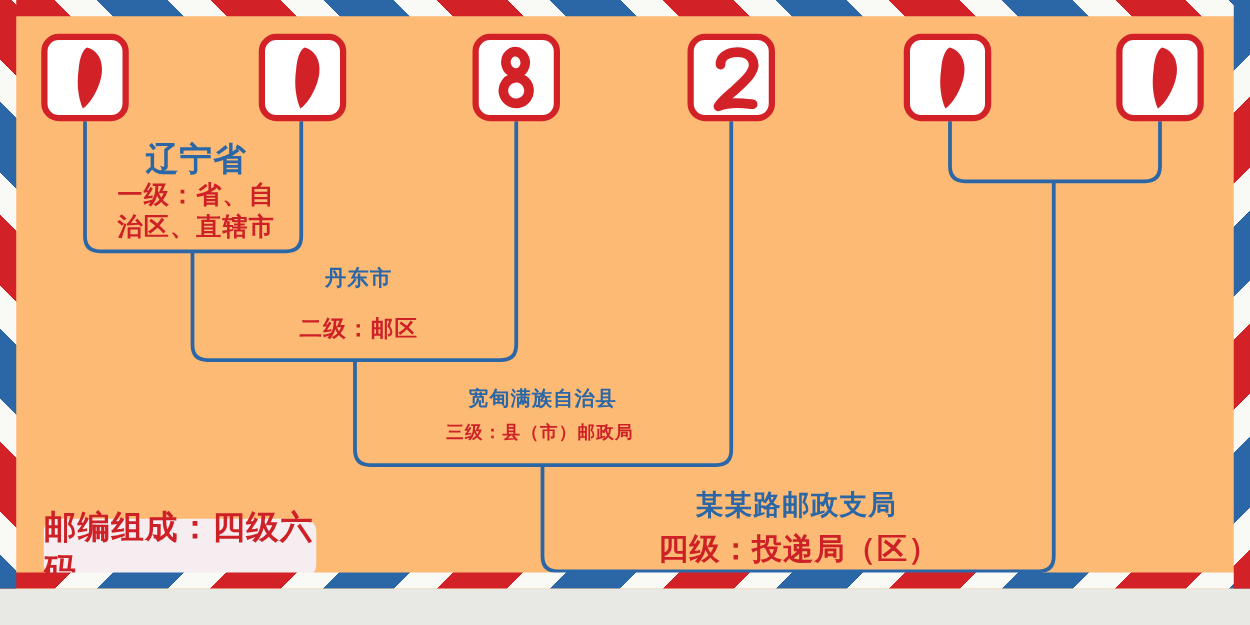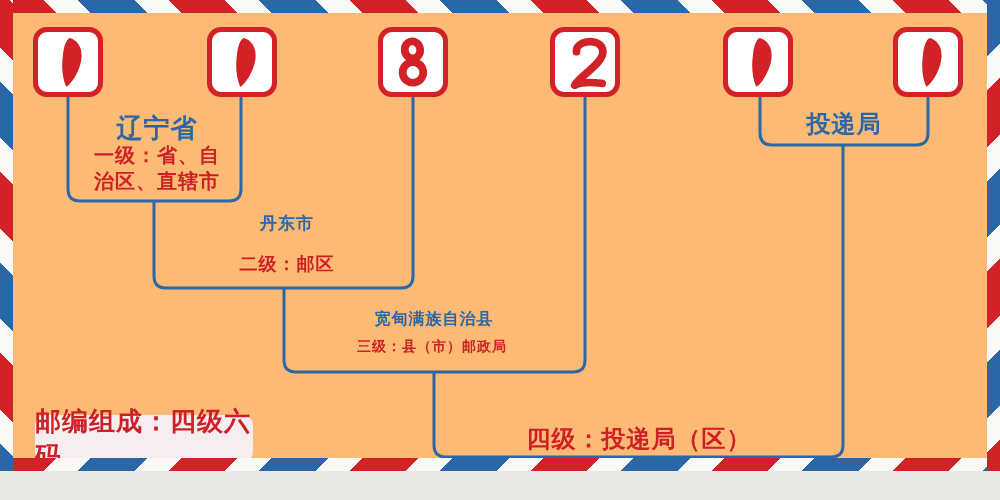--- a/index.html
+++ b/index.html
@@ -97,21 +97,21 @@
   <div class="lbl blue" style="left:157px;top:112px;font-size:26px">辽宁省</div>
   <div class="lbl red" style="left:157px;top:142px;font-size:20px">一级：省、自
 治区、直辖市</div>
 
   <div class="lbl blue" style="left:287px;top:212px;font-size:17px">丹东市</div>
   <div class="lbl red" style="left:287px;top:252px;font-size:18px">二级：邮区</div>
 
   <div class="lbl blue" style="left:434px;top:309px;font-size:16px">宽甸满族自治县</div>
   <div class="lbl red" style="left:432px;top:337px;font-size:14px">三级：县（市）邮政局</div>
 
+  <div class="lbl blue" style="left:637px;top:391px;font-size:22px">某某路邮政支局</div>
   <div class="lbl red" style="left:639px;top:424px;font-size:24px">四级：投递局（区）</div>
 
-  <div class="lbl blue" style="left:844px;top:109px;font-size:24px">投递局</div>
 
   <div class="badge">
     <span>邮编组成：四级六码</span>
   </div>
 
 </div>
 
 </body></html>

